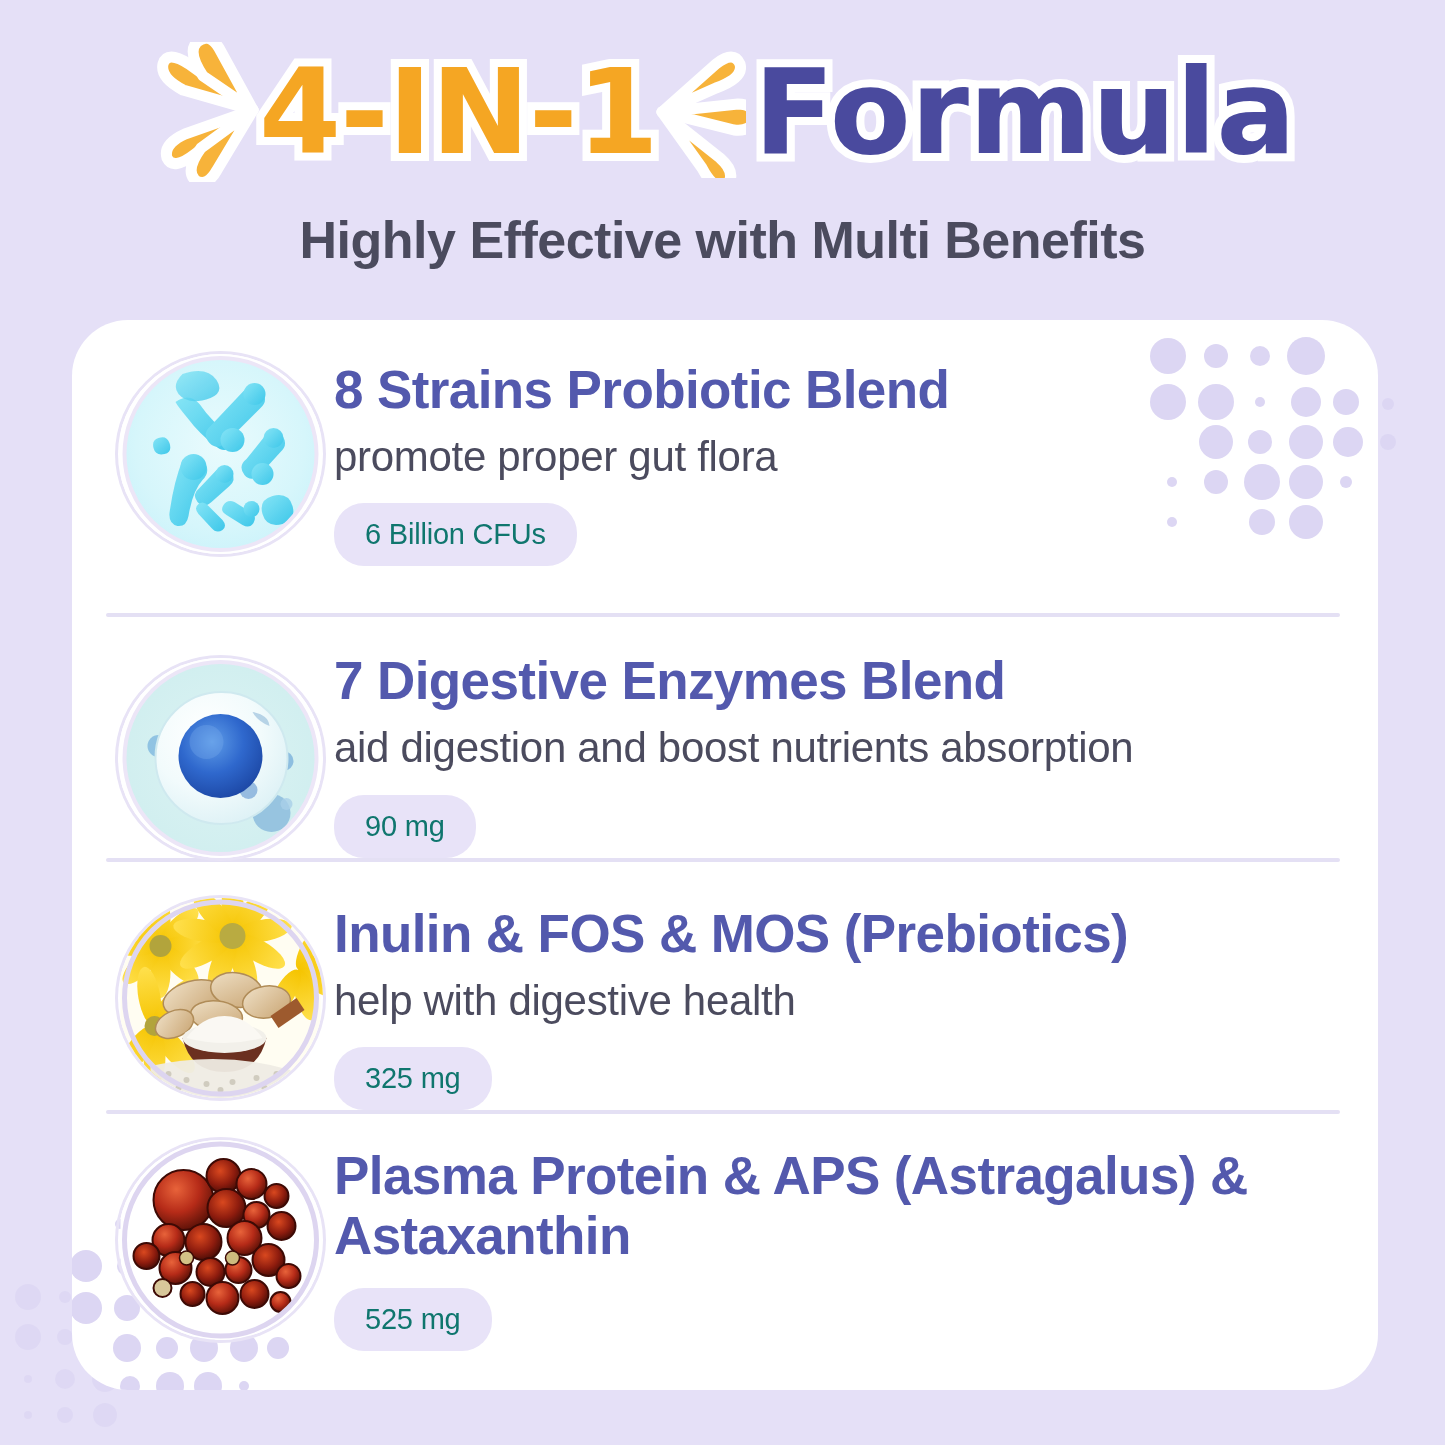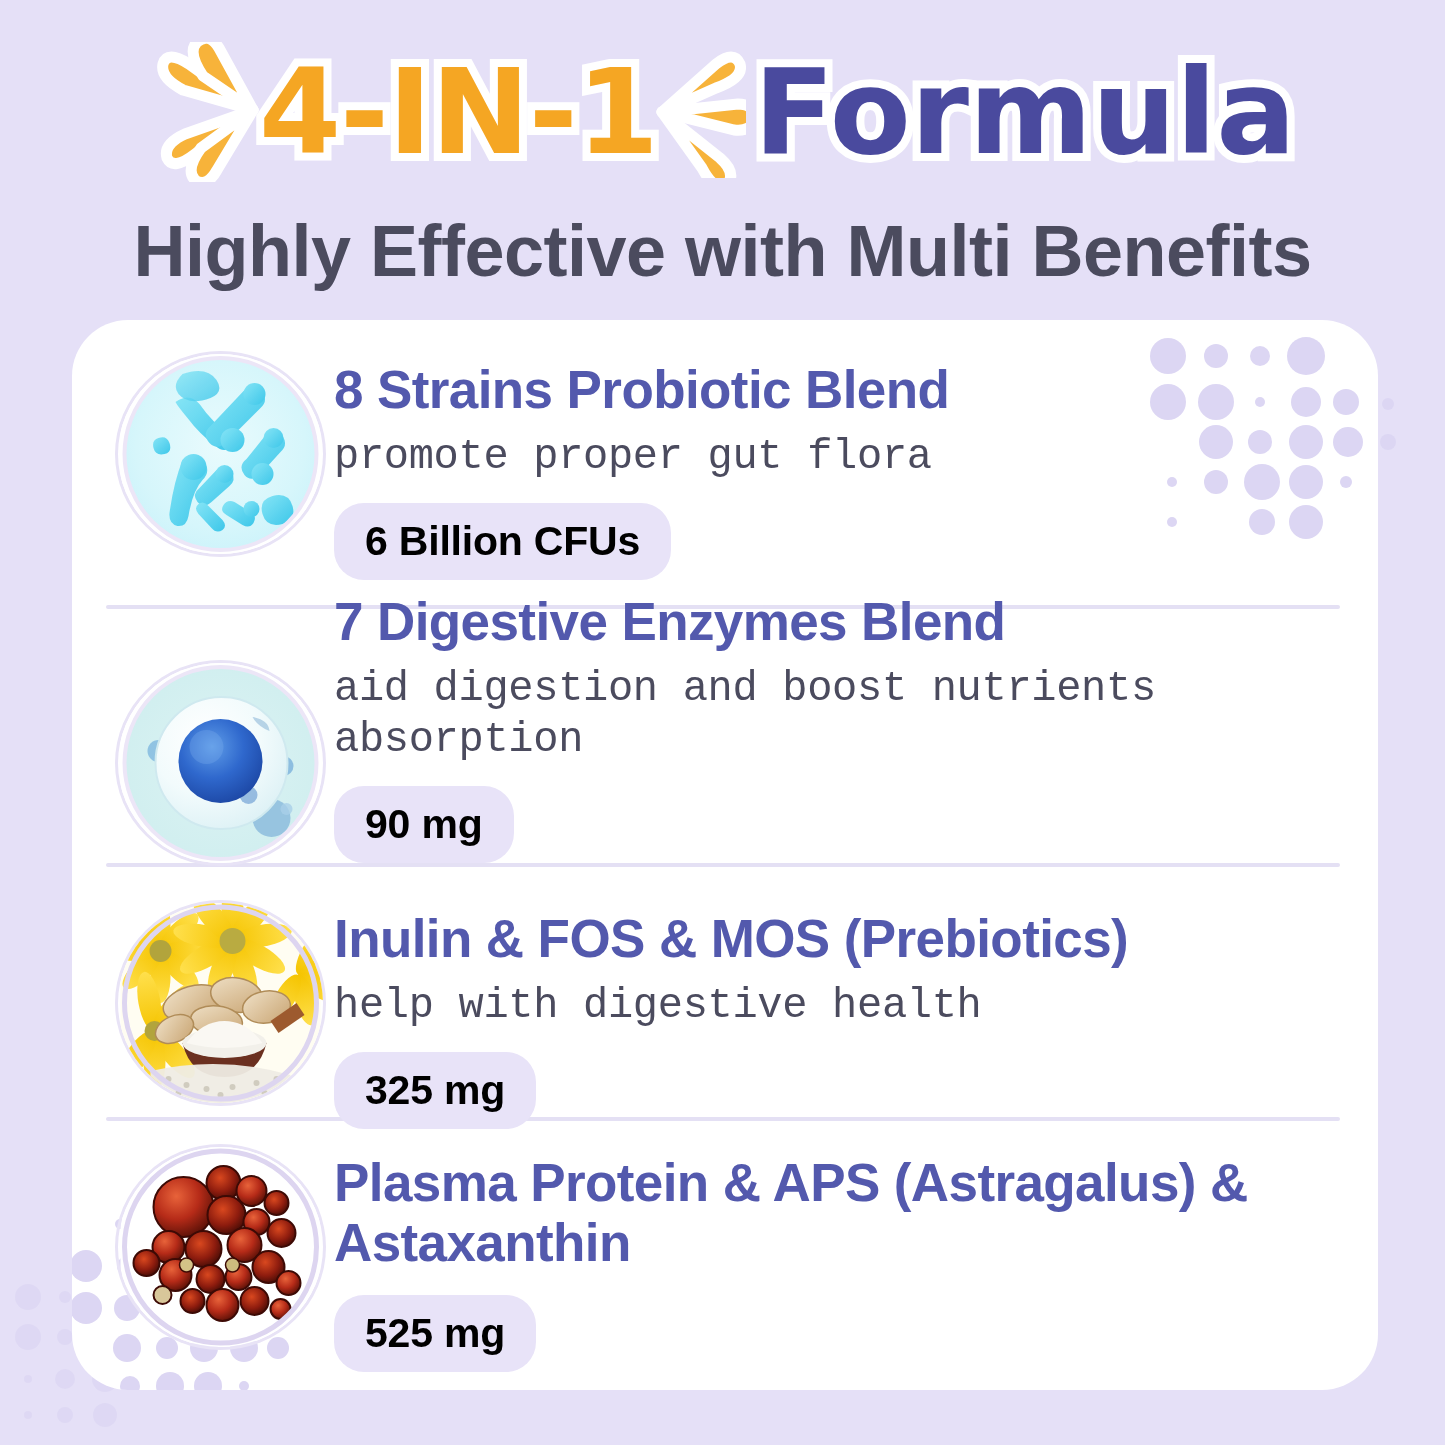--- a/index.html
+++ b/index.html
@@ -55,21 +55,21 @@
     color:#4a4a9e;
     line-height:1;
     -webkit-text-stroke:16px #ffffff;
     paint-order:stroke fill;
     font-family:"DejaVu Sans", sans-serif;
   }
 
   .subtitle{
     position:absolute; left:0; top:210px; width:1445px;
     text-align:center;
-    font-size:72px;
+    font-size:52px;
     font-weight:bold;
     color:#4b4b5e;
     font-family:"Liberation Sans", sans-serif;
     letter-spacing:-0.5px;
   }
 
   
   .card{
     position:absolute;
     left:72px; top:320px;
@@ -154,29 +154,29 @@
     line-height:1.13;
     letter-spacing:-0.6px;
     font-family:"Liberation Sans", sans-serif;
   }
   .benefit-desc{
     font-size:42px;
     color:#4b4b5e;
     line-height:1.2;
     margin-top:12px;
     letter-spacing:-0.3px;
-    font-family:Liberation Mono, monospace;
+    font-family:Liberation Sans, sans-serif;
   }
   .badge{
     display:inline-block;
     margin-top:21px;
     background:#e8e3f8;
-    color:#000000;
-    font-size:41px;
-    font-weight:bold;
+    color:#0f766e;
+    font-size:29px;
+    font-weight:normal;
     padding:15px 31px;
     border-radius:30px;
     letter-spacing:-0.2px;
     font-family:"Liberation Sans", sans-serif;
   }
   .row-4 .benefit-desc{ margin-top:14px; }
   .row-4 .badge{ margin-top:22px; }
 </style>
 </head>
 <body>

